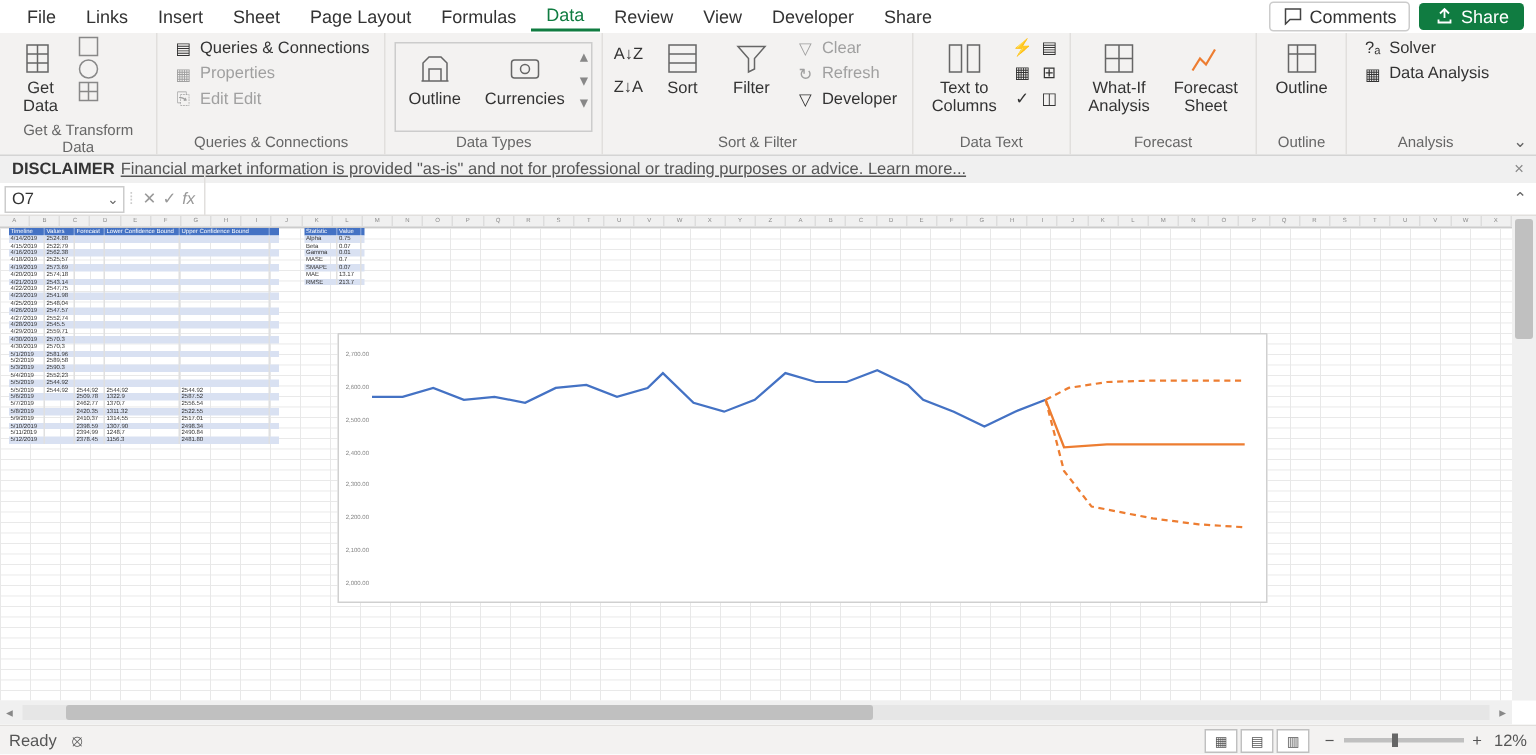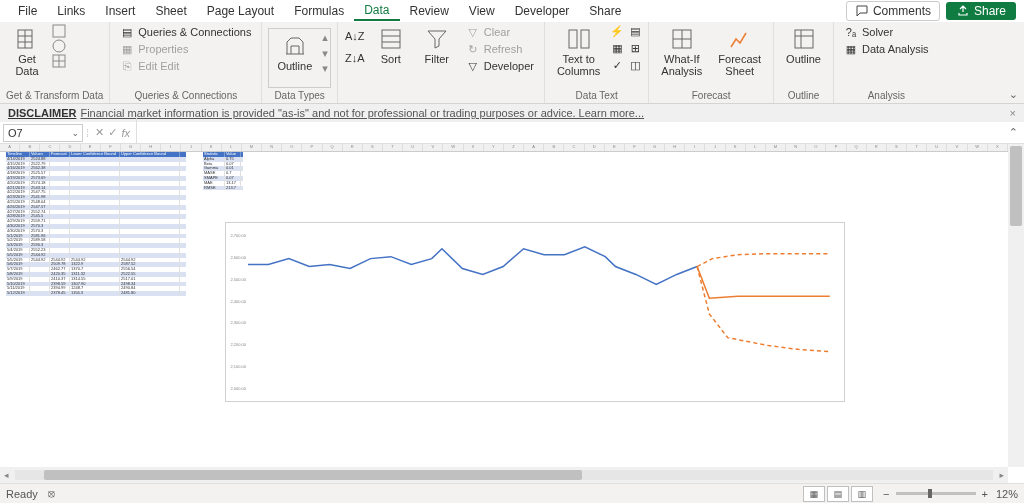--- a/index.html
+++ b/index.html
@@ -21,21 +21,21 @@
 .big-btn { display: flex; flex-direction: column; align-items: center; justify-content: flex-start; padding: 3px 6px; font-size: 11px; text-align: center; min-width: 42px; }
 .big-btn .ico { width: 24px; height: 24px; display: flex; align-items: center; justify-content: center; margin-bottom: 2px; }
 .small-stack { display: flex; flex-direction: column; gap: 1px; font-size: 11px; }
 .small-btn { display: flex; align-items: center; gap: 4px; padding: 1px 4px; white-space: nowrap; }
 .small-btn.disabled { color: #a0a0a0; }
 .mini-ico { width: 14px; height: 14px; display: inline-flex; align-items: center; justify-content: center; }
 .collapse { margin-left: auto; align-self: flex-end; padding: 2px 6px; color: #666; }
 
 
 .disclaimer { background: #f0f0f0; padding: 3px 8px; font-size: 11px; display: flex; align-items: center; }
-.disclaimer b { margin-right: 4px; text-decoration: underline; }
+.disclaimer b { margin-right: 4px; }
 .disclaimer a { color: #555; }
 .disclaimer .close { margin-left: auto; color: #888; }
 
 
 .formula-row { display: flex; align-items: center; height: 22px; border-bottom: 1px solid #e1dfdd; }
 .name-box { width: 80px; border: 1px solid #ccc; height: 18px; margin: 0 3px; font-size: 11px; padding-left: 4px; display: flex; align-items: center; justify-content: space-between; }
 .name-box .chev { color: #666; padding-right: 3px; font-size: 9px; }
 .fx-controls { display: flex; align-items: center; color: #999; gap: 4px; margin: 0 6px; }
 .fx-area { flex: 1; height: 40px; border-left: 1px solid #e1dfdd; padding-left: 6px; display: flex; align-items: flex-start; font-style: italic; color: #888; }
 .fx-expand { color: #666; padding: 0 6px; }
@@ -170,20 +170,29 @@
   <div class="ribbon-group">
     <div class="body" style="border:1px solid #ccc;padding:2px;margin-top:4px">
       <div class="big-btn">
         <span class="ico">
             <svg width="24" height="24" viewBox="0 0 24 24">
               <path d="M3 20h18M4 20V8l4-4h8l4 4v12 M8 20v-8h8v8" fill="none" stroke="#666"></path>
             </svg>
           </span>
         <span>Outline</span>
       </div>
+      <div class="big-btn">
+        <span class="ico">
+            <svg width="24" height="24" viewBox="0 0 24 24">
+              <rect x="3" y="6" width="18" height="12" rx="2" fill="none" stroke="#666"></rect>
+              <circle cx="12" cy="12" r="3" fill="none" stroke="#666"></circle>
+            </svg>
+          </span>
+        <span>Currencies</span>
+      </div>
       <div class="small-stack" style="justify-content:space-between;height:44px">
         <span style="color:#888">▴</span>
         <span style="color:#888">▾</span>
         <span style="color:#888">▾</span>
       </div>
     </div>
     <div class="label">Data Types</div>
   </div>
 
   <div class="ribbon-group">
@@ -221,20 +230,21 @@
         <span class="small-btn disabled">
             <span class="mini-ico">↻</span>
             <span>Refresh</span>
           </span>
         <span class="small-btn">
             <span class="mini-ico">▽</span>
             <span>Developer</span>
           </span>
       </div>
     </div>
+    <div class="label">Sort &amp; Filter</div>
   </div>
 
   <div class="ribbon-group">
     <div class="body">
       <div class="big-btn">
         <span class="ico">
             <svg width="24" height="24">
               <rect x="2" y="3" width="8" height="18" fill="none" stroke="#666"></rect>
               <rect x="14" y="3" width="8" height="18" fill="none" stroke="#666"></rect>
             </svg>

